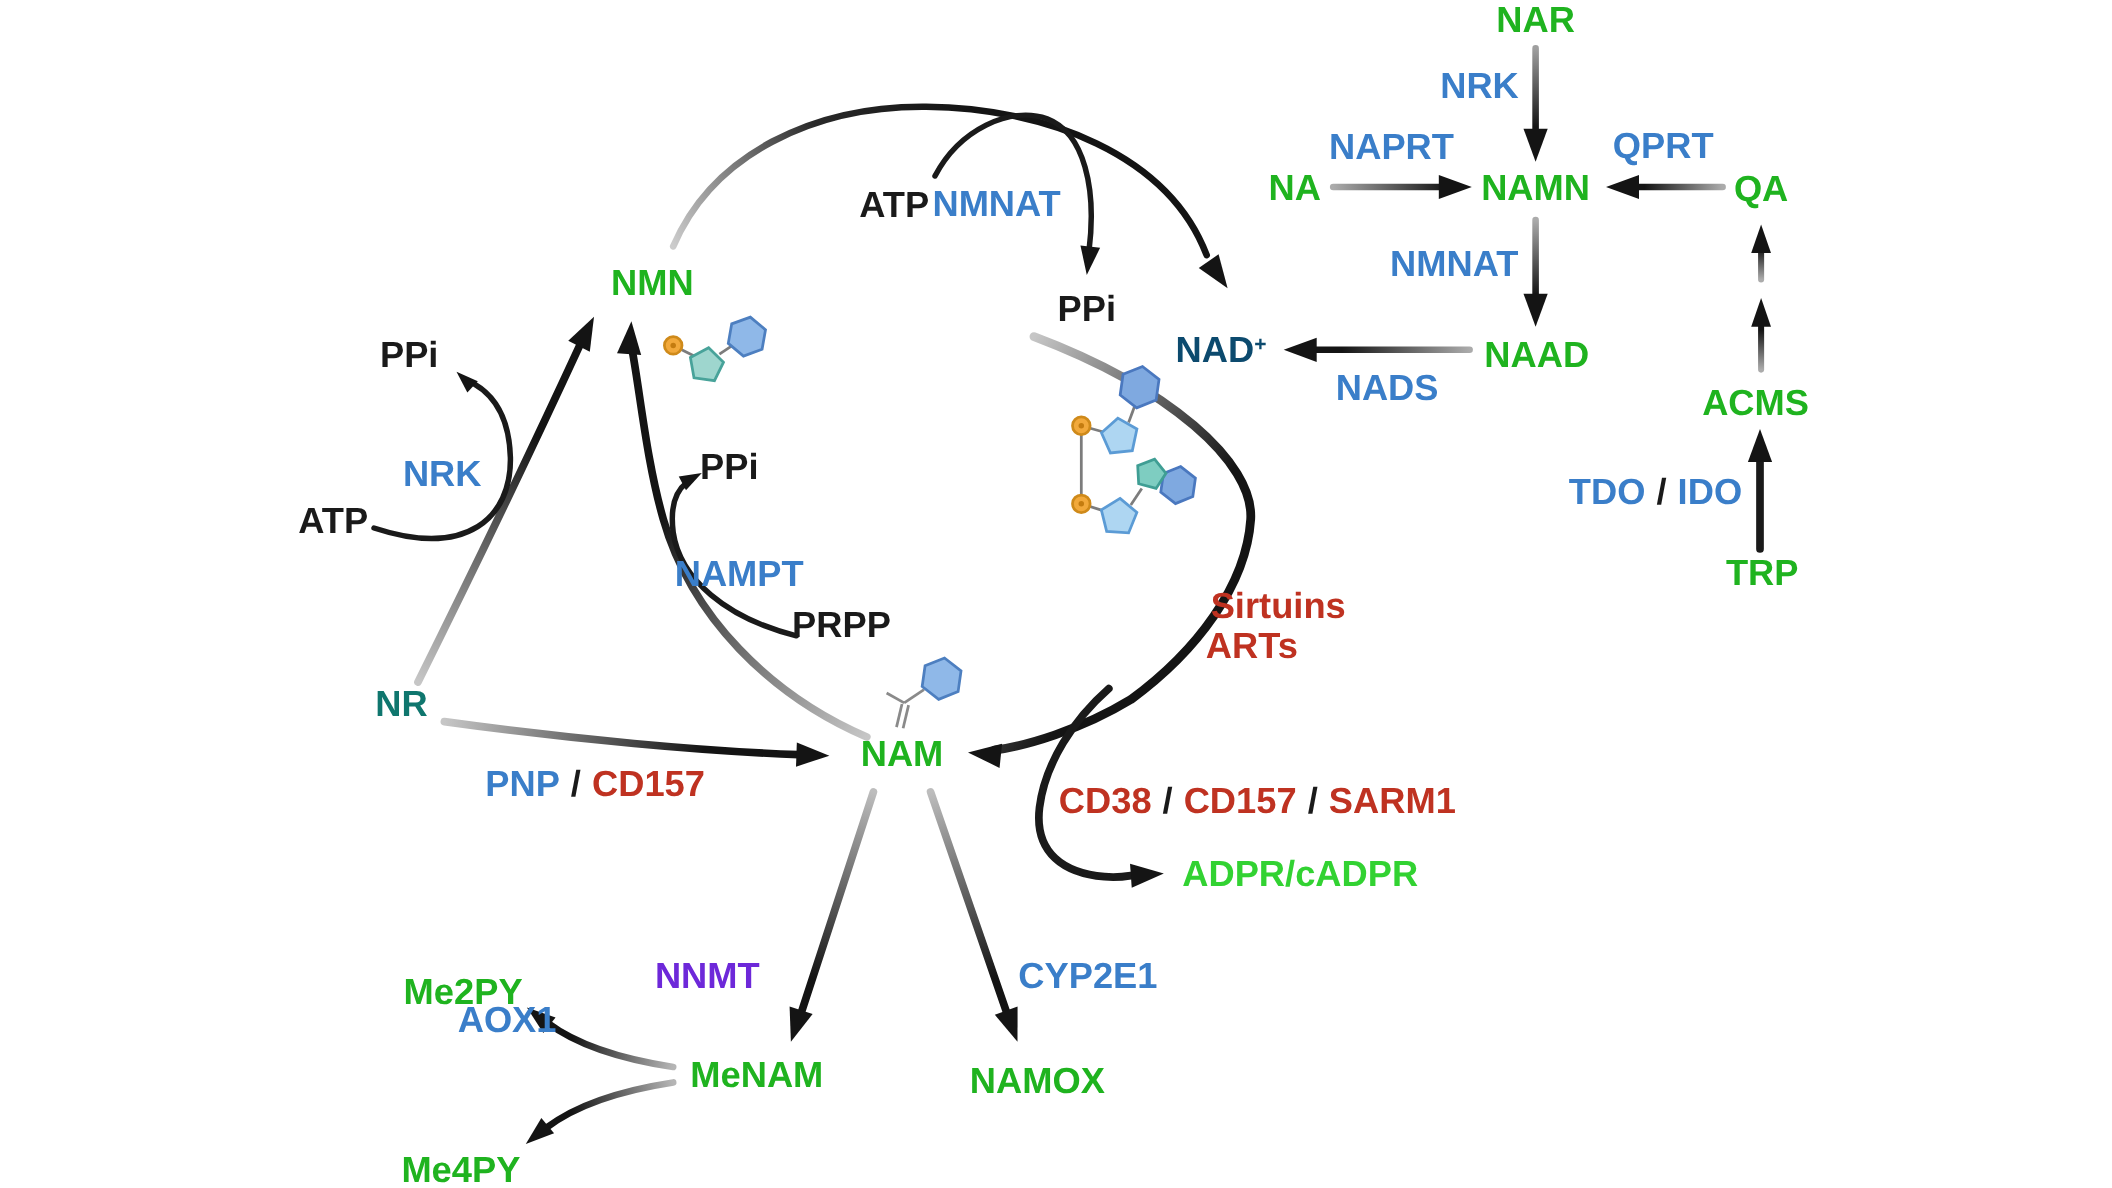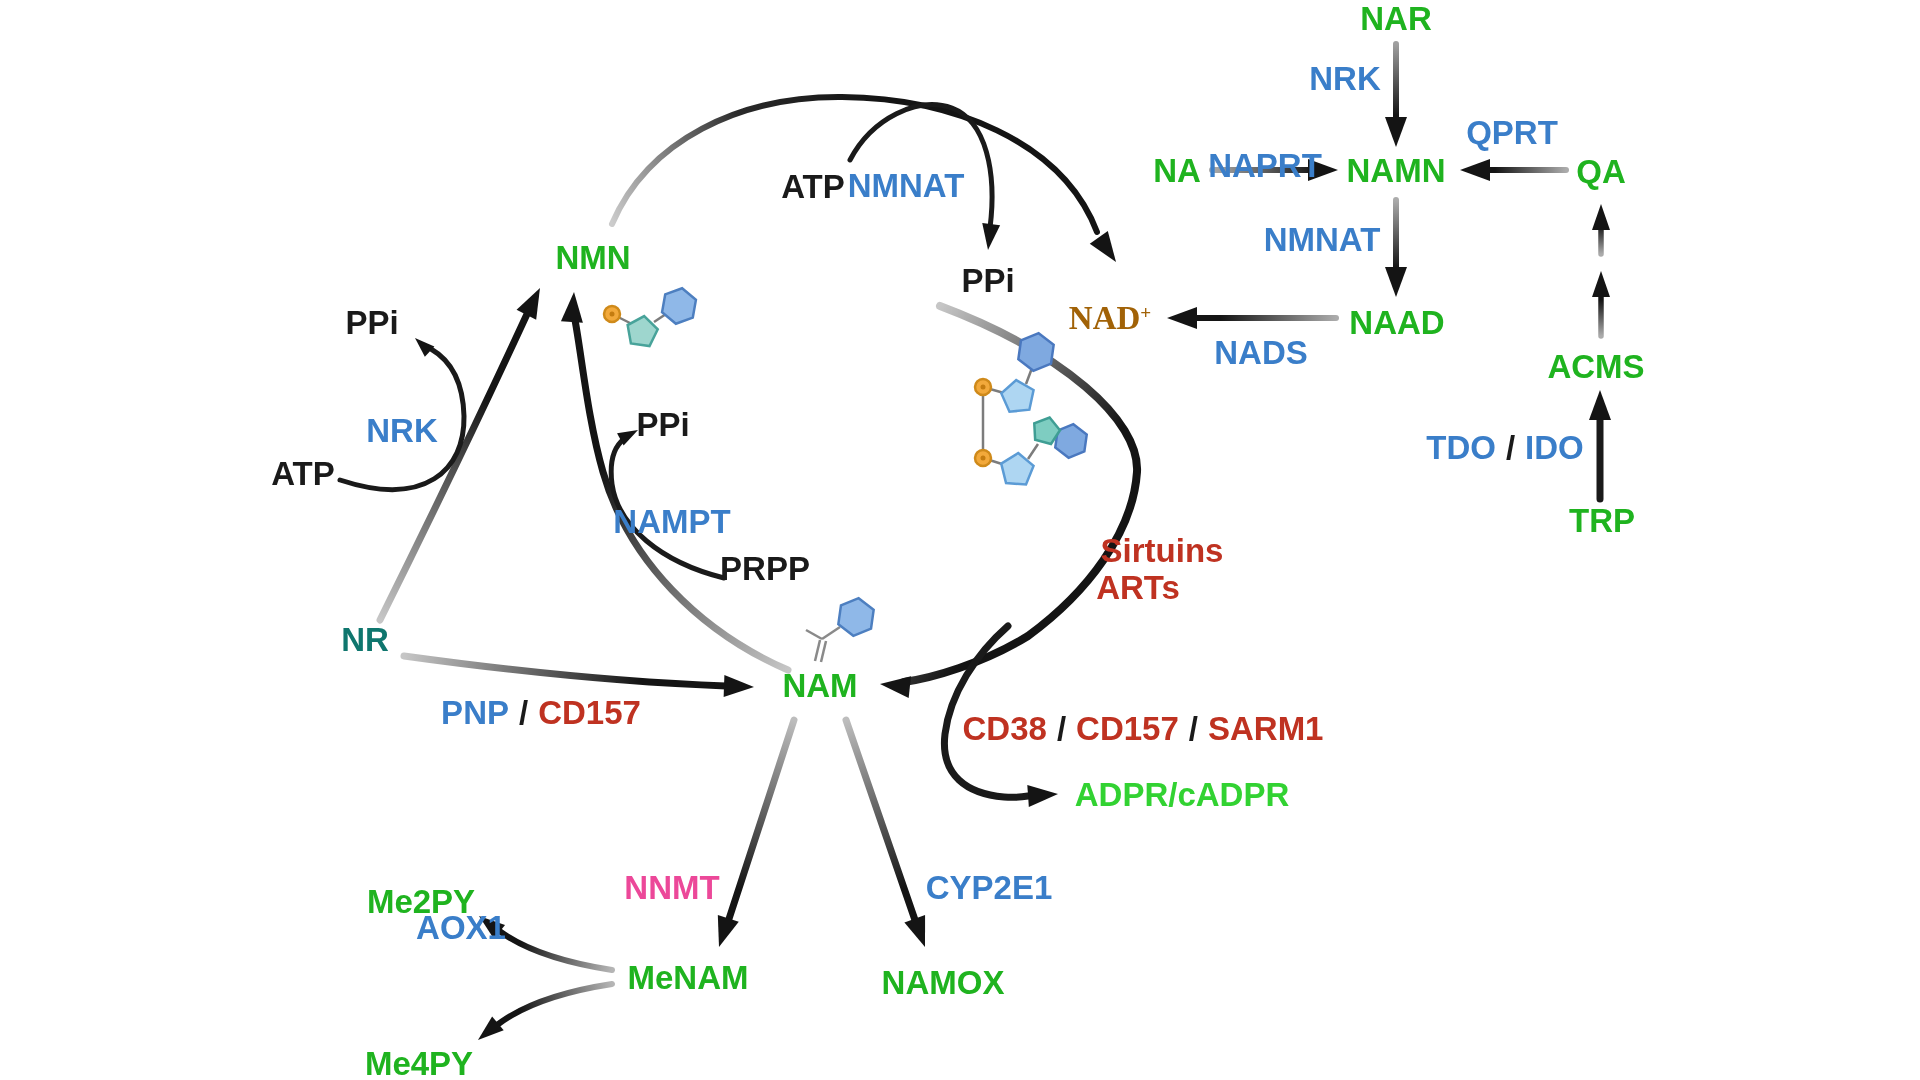--- a/index.html
+++ b/index.html
@@ -184,30 +184,30 @@
     <line x1="840" y1="627" x2="822" y2="639" stroke="#8a8a8a" stroke-width="2.5"></line>
     <line x1="822" y1="639" x2="806" y2="630" stroke="#8a8a8a" stroke-width="2.5"></line>
     <line x1="820" y1="640" x2="815" y2="661" stroke="#8a8a8a" stroke-width="2.5"></line>
     <line x1="826" y1="641" x2="821" y2="662" stroke="#8a8a8a" stroke-width="2.5"></line>
     <polygon points="0,-19 16.5,-9.5 16.5,9.5 0,19 -16.5,9.5 -16.5,-9.5" transform="translate(856,617) rotate(8)" fill="#8fb8e8" stroke="#4d7fc0" stroke-width="2.5"></polygon>
   </g>
 </svg>
 
   <div class="lbl" style="left: 1396px; top: 18px; color: rgb(31, 179, 31);">NAR</div>
   <div class="lbl" style="left: 1345px; top: 78px; color: rgb(58, 126, 201);">NRK</div>
-  <div class="lbl" style="left: 1265px; top: 133px; color: rgb(58, 126, 201); margin-top: 32px;">NAPRT</div>
+  <div class="lbl" style="left: 1265px; top: 133px; color: rgb(58, 126, 201);">NAPRT</div>
   <div class="lbl" style="left: 1177px; top: 170px; color: rgb(31, 179, 31);">NA</div>
   <div class="lbl" style="left: 1396px; top: 170px; color: rgb(31, 179, 31);">NAMN</div>
   <div class="lbl" style="left: 1512px; top: 132px; color: rgb(58, 126, 201);">QPRT</div>
   <div class="lbl" style="left: 1601px; top: 171px; color: rgb(31, 179, 31);">QA</div>
   <div class="lbl" style="left: 1322px; top: 239px; color: rgb(58, 126, 201);">NMNAT</div>
   <div class="lbl" style="left: 1397px; top: 322px; color: rgb(31, 179, 31);">NAAD</div>
   <div class="lbl" style="left: 1261px; top: 352px; color: rgb(58, 126, 201);">NADS</div>
 
-  <div class="lbl" style="left: 1110px; top: 318px; color: #a16207; font-family: Liberation Serif, serif;"><span>NAD</span><span class="nad-sup">+</span></div>
+  <div class="lbl" style="left: 1110px; top: 318px; color: #0c4a6e;"><span>NAD</span><span class="nad-sup">+</span></div>
 
   <div class="lbl" style="left: 1596px; top: 366px; color: rgb(31, 179, 31);">ACMS</div>
 
   <div class="lbl grp" style="left:1505px;top:447px">
     <span style="color: rgb(58, 126, 201);">TDO</span>
     <span style="color: rgb(26, 26, 26);">/</span>
     <span style="color: rgb(58, 126, 201);">IDO</span>
   </div>
 
   <div class="lbl" style="left: 1602px; top: 520px; color: rgb(31, 179, 31);">TRP</div>
@@ -235,21 +235,21 @@
 
   <div class="lbl grp" style="left:1143px;top:728px">
     <span style="color: rgb(191, 50, 33);">CD38</span>
     <span style="color: rgb(26, 26, 26);">/</span>
     <span style="color: rgb(191, 50, 33);">CD157</span>
     <span style="color: rgb(26, 26, 26);">/</span>
     <span style="color: rgb(191, 50, 33);">SARM1</span>
   </div>
 
   <div class="lbl" style="left: 1182px; top: 794px; color: rgb(50, 210, 50); text-align: right;">ADPR/cADPR</div>
-  <div class="lbl" style="left: 672px; top: 887px; color: #ec4899; text-align: center;">NNMT</div>
+  <div class="lbl" style="left: 643px; top: 887px; color: #6d28d9; text-align: center;">NNMT</div>
   <div class="lbl" style="left: 989px; top: 887px; color: rgb(58, 126, 201);">CYP2E1</div>
   <div class="lbl" style="left: 674px; top: 977px; color: rgb(31, 179, 31); margin-left: 14px;">MeNAM</div>
   <div class="lbl" style="left: 943px; top: 982px; color: rgb(31, 179, 31);">NAMOX</div>
   <div class="lbl" style="left: 421px; top: 901px; color: rgb(31, 179, 31);">Me2PY</div>
   <div class="lbl" style="left: 461px; top: 927px; color: rgb(58, 126, 201);">AOX1</div>
   <div class="lbl" style="left: 419px; top: 1063px; color: rgb(31, 179, 31);">Me4PY</div>
 
 </div>
 
 </body></html>

